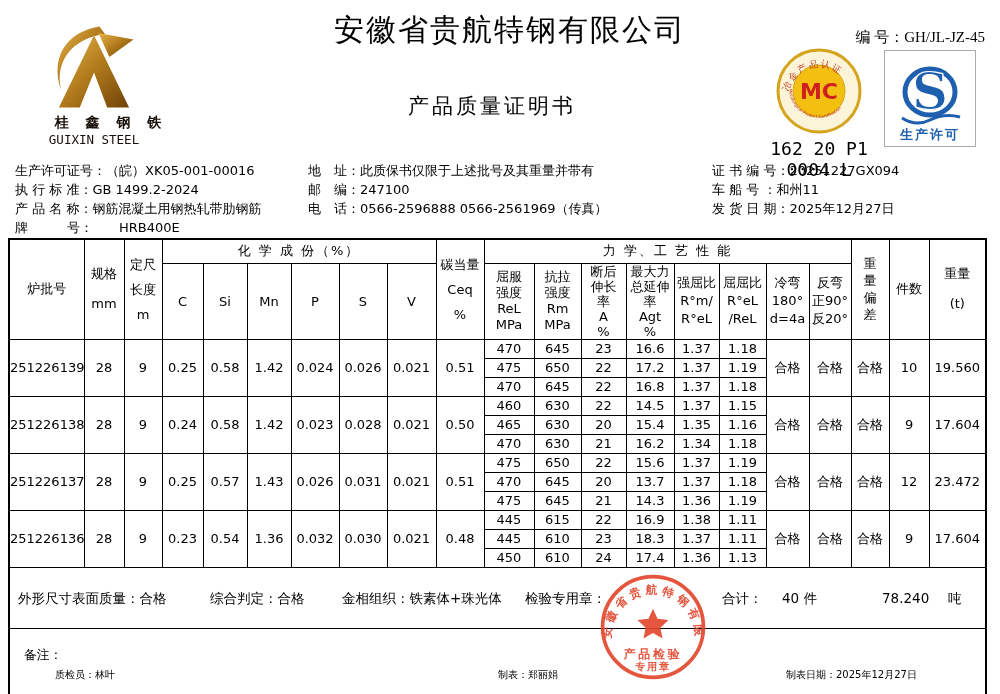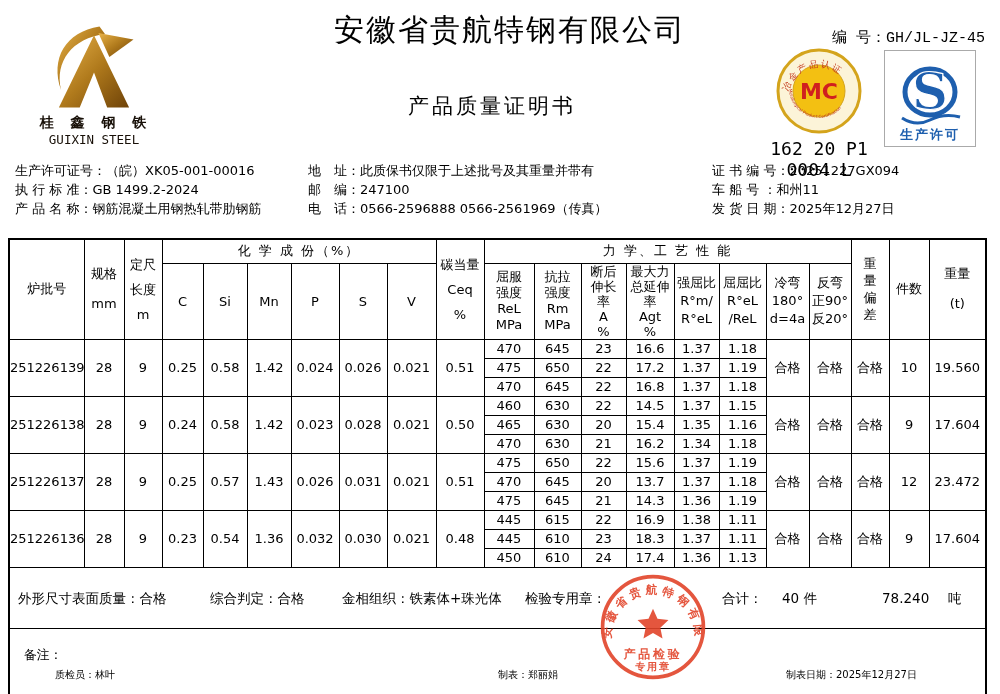--- a/index.html
+++ b/index.html
@@ -5,24 +5,24 @@
   html,body{margin:0;padding:0;background:#888;}
   .page{position:relative;width:1000px;height:694px;background:#fff;overflow:hidden;
         font-family:"DejaVu Sans",sans-serif;color:#000;}
   .abs{position:absolute;}
 
   
   .title{left:230px;top:10px;width:560px;text-align:center;font-size:30px;
          font-family:"Liberation Serif",serif;letter-spacing:2px;}
   .subtitle{left:212px;top:92px;width:560px;text-align:center;font-size:21px;
          font-family:"Liberation Serif",serif;letter-spacing:3px;}
-  .docno{top:28px;right:15px;font-size:15px;font-family:Liberation Mono, monospace;}
+  .docno{top:28px;right:15px;font-size:15px;font-family:Liberation Serif, serif;}
   .mc-code{left:752px;top:138px;width:134px;text-align:center;font-size:18px;
          font-family:"DejaVu Sans Mono",monospace;}
-  .logo-cn{left:36px;top:114px;width:120px;text-align:center;font-size:14px;font-weight:bold;
+  .logo-cn{left:51px;top:114px;width:120px;text-align:center;font-size:14px;font-weight:bold;
          letter-spacing:6px;color:#181008;}
   .logo-en{left:34px;top:132px;width:120px;text-align:center;font-size:12.5px;
          font-family:"DejaVu Sans Mono",monospace;color:#181008;}
 
   
   .icol{top:161px;line-height:19px;font-size:13px;white-space:nowrap;}
   .icol-left{left:15px;}
   .icol-mid{left:308px;}
   .icol-right{left:712px;}
 
@@ -105,20 +105,21 @@
     <ellipse cx="46" cy="42" rx="25" ry="23" fill="none" stroke="#1e5fae" stroke-width="5"></ellipse>
     <path d="M 18,68 Q 32,77 46,70 T 76,67" fill="none" stroke="#1e5fae" stroke-width="3"></path>
     <text x="46" y="59" text-anchor="middle" font-size="50" font-weight="bold" font-family="DejaVu Serif, serif" fill="#1e5fae" stroke="#fff" stroke-width="1.2">S</text>
     <text x="46" y="89" text-anchor="middle" font-size="13" font-weight="bold" fill="#1e5fae" letter-spacing="2">生产许可</text>
   </svg>
 
   <div class="abs icol icol-left">
     <div><span>生产许可证号：</span><span>（皖）XK05-001-00016</span></div>
     <div><span>执 行 标 准：</span><span>GB 1499.2-2024</span></div>
     <div><span>产 品 名 称：</span><span>钢筋混凝土用钢热轧带肋钢筋</span></div>
+    <div><span>牌　　　号：</span><span>　　HRB400E</span></div>
   </div>
   <div class="abs icol icol-mid">
     <div><span>地　址：</span><span>此质保书仅限于上述批号及其重量并带有</span></div>
     <div><span>邮　编：</span><span>247100</span></div>
     <div><span>电　话：</span><span>0566-2596888  0566-2561969（传真）</span></div>
   </div>
   <div class="abs icol icol-right">
     <div><span>证 书 编 号：</span><span>20251227GX094</span></div>
     <div><span>车 船 号 ：</span><span>和州11</span></div>
     <div><span>发 货 日 期：</span><span>2025年12月27日</span></div>

